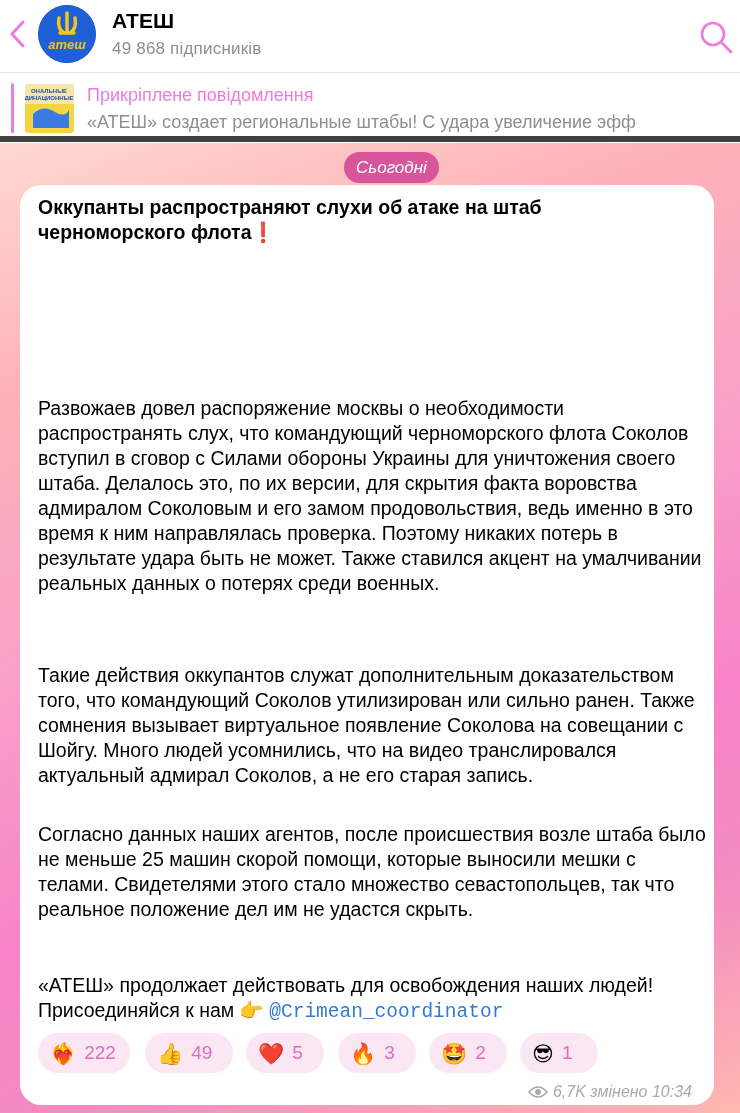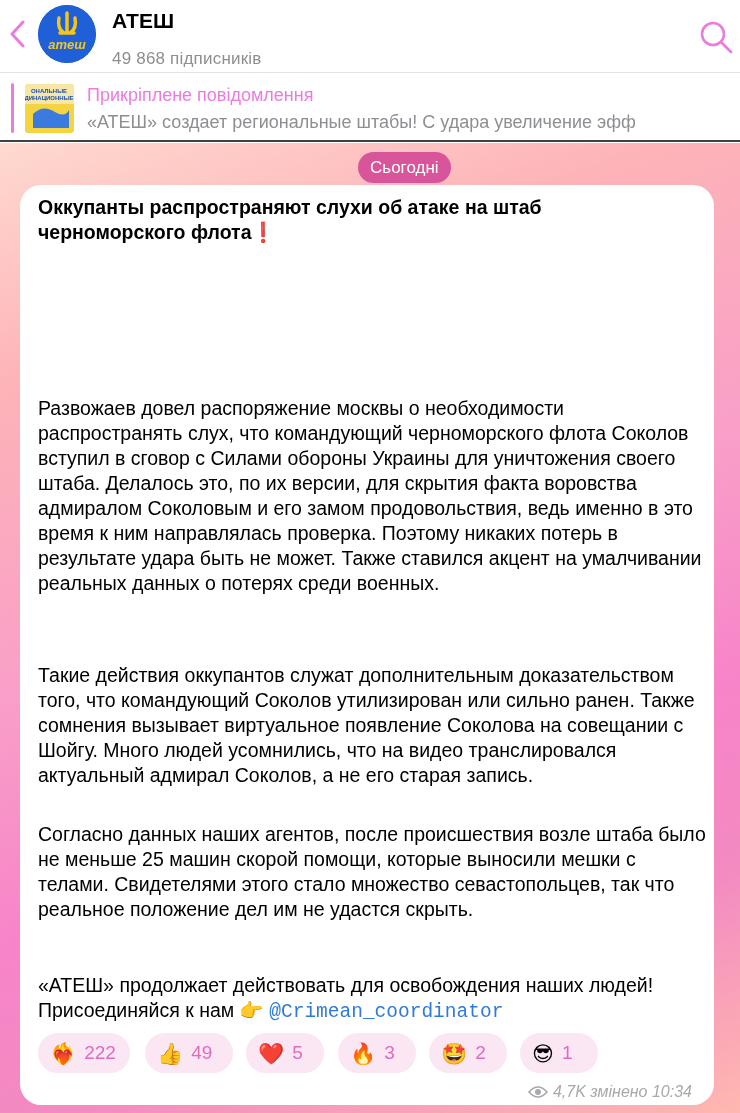--- a/index.html
+++ b/index.html
@@ -3,32 +3,32 @@
 <meta charset="utf-8">
 <style>
   * { box-sizing: border-box; margin: 0; padding: 0; }
   html, body { width: 740px; height: 1113px; overflow: hidden; }
   body { font-family: "Liberation Sans", "DejaVu Sans", sans-serif; background: #fff; position: relative; }
 
   .header { position: absolute; left: 0; top: 0; width: 740px; height: 73px; background: #fff; border-bottom: 1px solid #e4e4e4; }
   .back { position: absolute; left: 6px; top: 14px; width: 22px; height: 40px; cursor: pointer; }
   .avatar { position: absolute; left: 38px; top: 5px; width: 58px; height: 58px; border-radius: 50%; background: #1b5bd6; overflow: hidden; }
   .title { position: absolute; left: 112px; top: 9px; font-size: 21px; font-weight: bold; color: #000; }
-  .subs { position: absolute; left: 112px; top: 49px; font-size: 17px; color: #8e8e93; letter-spacing: 0.2px; }
+  .subs { position: absolute; left: 112px; top: 39px; font-size: 17px; color: #8e8e93; letter-spacing: 0.2px; }
   .search { position: absolute; left: 696px; top: 17px; width: 40px; height: 40px; cursor: pointer; }
 
-  .pinned { position: absolute; left: 0; top: 74px; width: 740px; height: 68px; background: #fff; border-bottom: 2px solid #404040; overflow: hidden; }
+  .pinned { position: absolute; left: 0; top: 74px; width: 740px; height: 68px; background: #fff; border-bottom: 6px solid #404040; overflow: hidden; }
   .pin-bar { position: absolute; left: 11px; top: 9px; width: 3px; height: 50px; background: #ec7be0; border-radius: 2px; }
   .pin-thumb { position: absolute; left: 25px; top: 10px; width: 49px; height: 49px; border-radius: 4px; overflow: hidden; background: #f3d23a; }
   .pin-title { position: absolute; left: 87px; top: 11px; font-size: 18px; color: #ec7be0; white-space: nowrap; }
   .pin-text { position: absolute; left: 87px; top: 38px; font-size: 18px; color: #8e8e93; white-space: nowrap; }
 
   .chat { position: absolute; left: 0; top: 143px; width: 740px; height: 970px;
     background: linear-gradient(160deg, #ffd9d0 0%, #fdb3b8 20%, #f99fc8 45%, #f784c8 65%, #f38ac1 80%, #ffb8b0 100%); overflow: hidden; }
-  .date-pill { position: absolute; left: 358px; top: 9px; height: 31px; padding: 0 12px; border-radius: 16px; background: #d8559b; color: #fff; font-size: 17px; line-height: 31px; }
+  .date-pill { position: absolute; left: 344px; top: 9px; height: 31px; padding: 0 12px; border-radius: 16px; background: #d8559b; color: #fff; font-size: 17px; line-height: 31px; font-style: italic; }
 
   .bubble { position: absolute; left: 20px; top: 42px; width: 694px; height: 920px; background: #fff; border-radius: 21px; }
   .msg-title { position: absolute; left: 18px; top: 10px; width: 640px; font-size: 19.5px; font-weight: bold; line-height: 25px; color: #000; }
   .para { position: absolute; left: 18px; width: 670px; font-size: 19.5px; line-height: 25px; color: #000; }
   .link { color: #2f7bd9; cursor: pointer; font-family: Liberation Mono, monospace; }
 
   .reactions { position: absolute; left: 18px; top: 848px; height: 40px; }
   .react { position: absolute; top: 0; height: 40px; border-radius: 20px; background: #fbe6f3; display: flex; align-items: center; padding: 0 14px 0 12px; cursor: pointer; }
   .react .emo { font-size: 21px; line-height: 1; margin-right: 8px; }
   .react .cnt { font-size: 19px; color: #e06bbf; }
@@ -118,16 +118,16 @@
         <span class="emo">😎</span>
         <span class="cnt">1</span>
       </div>
     </div>
 
     <div class="meta">
       <svg width="20" height="14" viewBox="0 0 20 14">
         <path d="M1 7 Q10 -3 19 7 Q10 17 1 7 Z" fill="none" stroke="#a8a8ad" stroke-width="1.6"></path>
         <circle cx="10" cy="7" r="3" fill="#a8a8ad"></circle>
       </svg>
-      <span>4,7K</span>&nbsp;<span>змінено</span>&nbsp;<span>10:34</span>
+      <span>6,7K</span>&nbsp;<span>змінено</span>&nbsp;<span>10:34</span>
     </div>
   </div>
 </div>
 
 </body></html>

